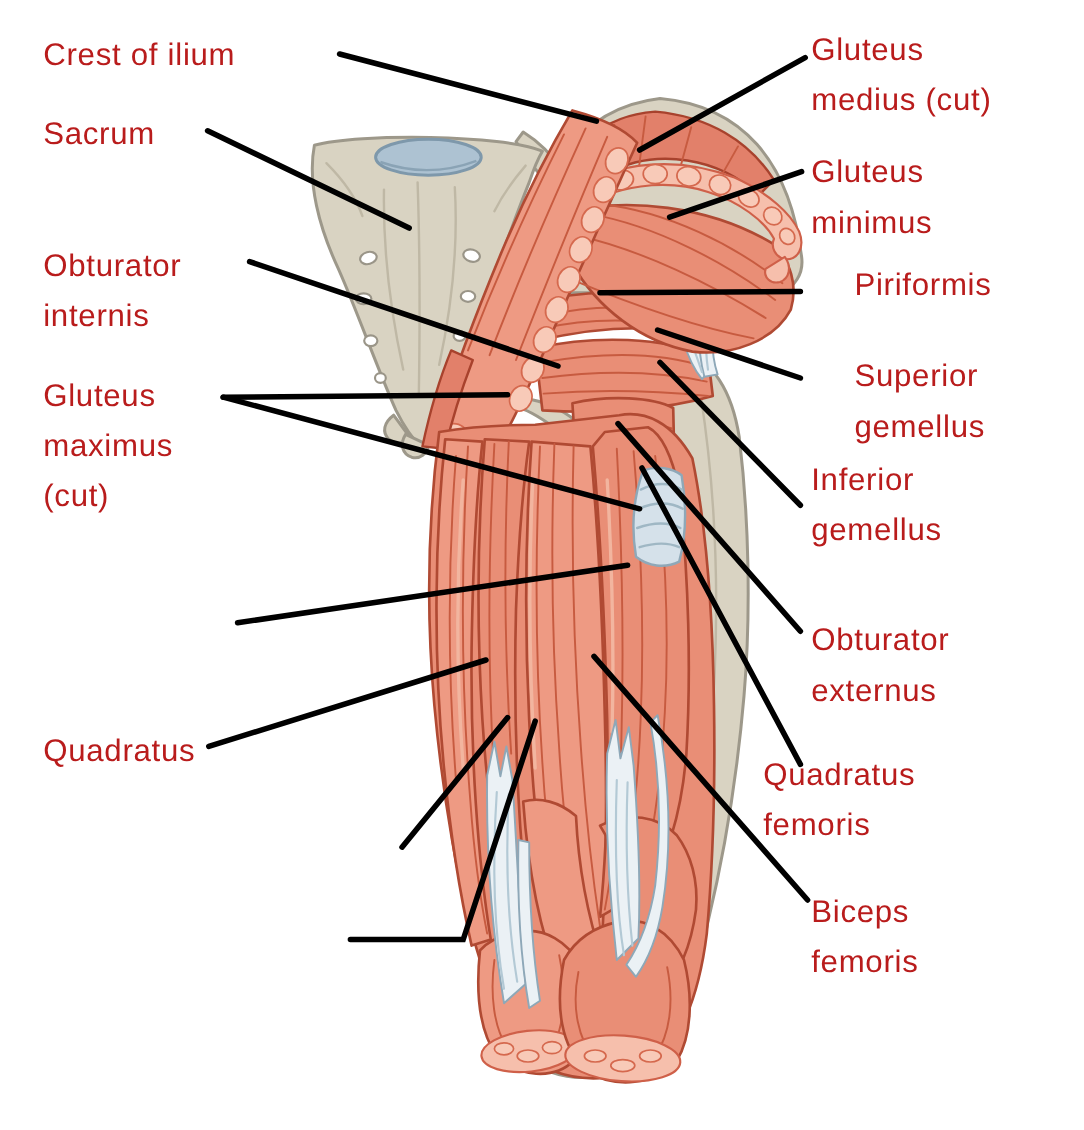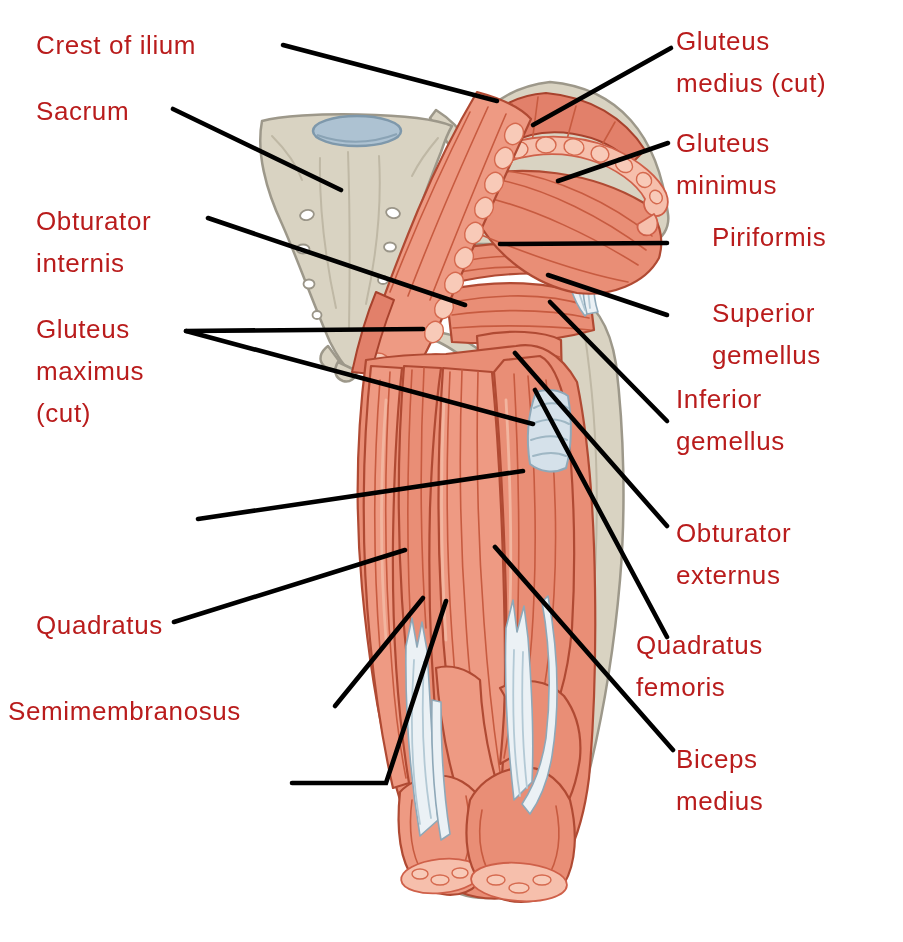--- a/index.html
+++ b/index.html
@@ -236,30 +236,29 @@
 </svg>
 
   <div class="lbl" style="left:36px;top:24px;">Crest of ilium</div>
   <div class="lbl" style="left:36px;top:90px;">Sacrum</div>
   <div class="lbl" style="left:36px;top:200px;">Obturator
 internis</div>
   <div class="lbl" style="left:36px;top:308px;">Gluteus
 maximus
 (cut)</div>
   <div class="lbl" style="left:36px;top:604px;">Quadratus</div>
-  <div class="lbl" style="left:8px;top:690px;">Semimembranosus</div>
 
   <div class="lbl" style="left:676px;top:20px;">Gluteus
 medius (cut)</div>
   <div class="lbl" style="left:676px;top:122px;">Gluteus
 minimus</div>
   <div class="lbl" style="left:676px;top:216px;margin-left:36px;">Piriformis</div>
   <div class="lbl" style="left:712px;top:292px;">Superior
 gemellus</div>
   <div class="lbl" style="left:676px;top:378px;">Inferior
 gemellus</div>
   <div class="lbl" style="left:676px;top:512px;">Obturator
 externus</div>
   <div class="lbl" style="left:636px;top:624px;">Quadratus
 femoris</div>
   <div class="lbl" style="left:676px;top:738px;">Biceps
-medius</div>
+femoris</div>
 </div>
 
 </body></html>

